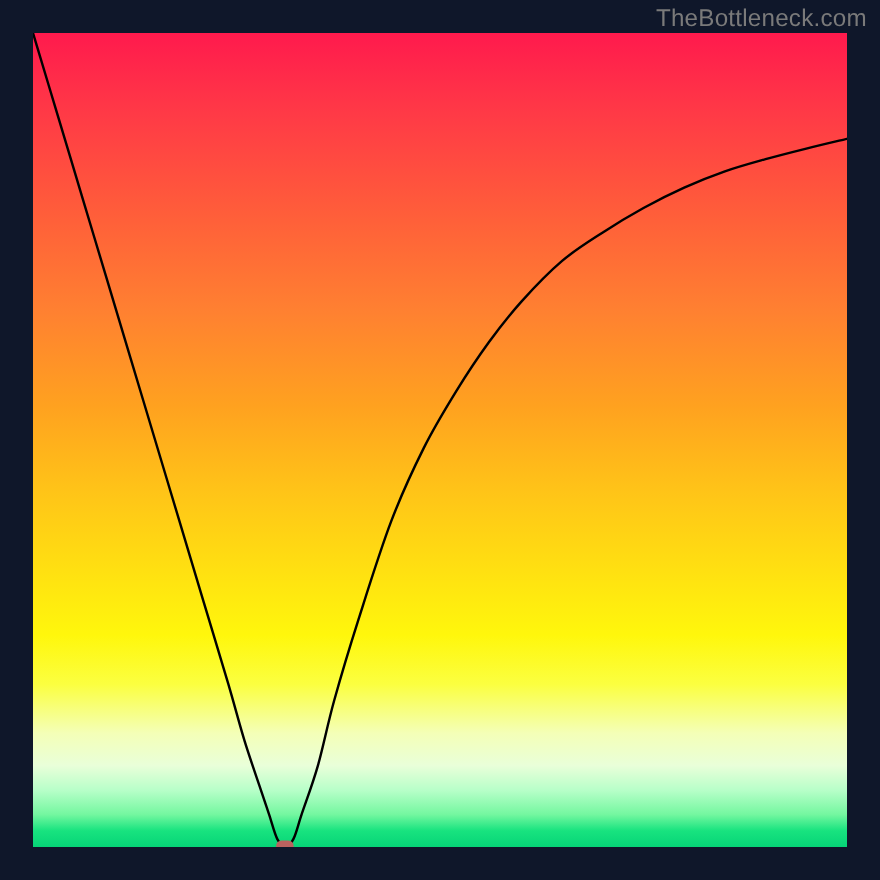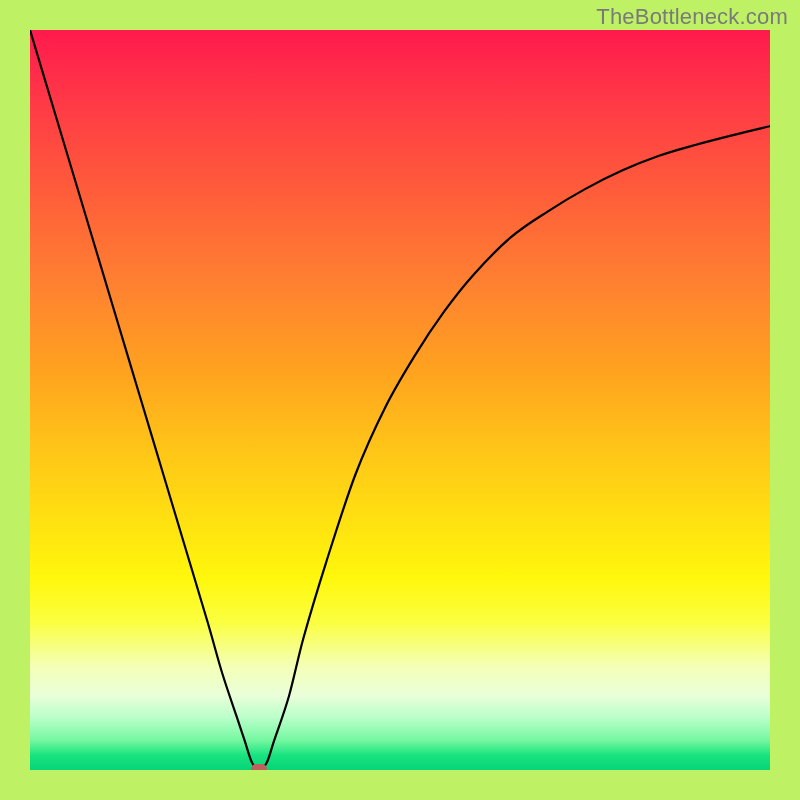--- a/index.html
+++ b/index.html
@@ -8,21 +8,21 @@
     width: 800px;
     height: 800px;
     background: #000;
     font-family: Arial, Helvetica, sans-serif;
     overflow: hidden;
   }
   .frame {
     position: relative;
     width: 800px;
     height: 800px;
-    background: #bef264;
+    background: #0f172a;
     text-decoration: underline;
   }
   .watermark {
     position: absolute;
     top: 4px;
     right: 12px;
     color: #7a7a7a;
     font-size: 22px;
     font-weight: 400;
     letter-spacing: 0.2px;

